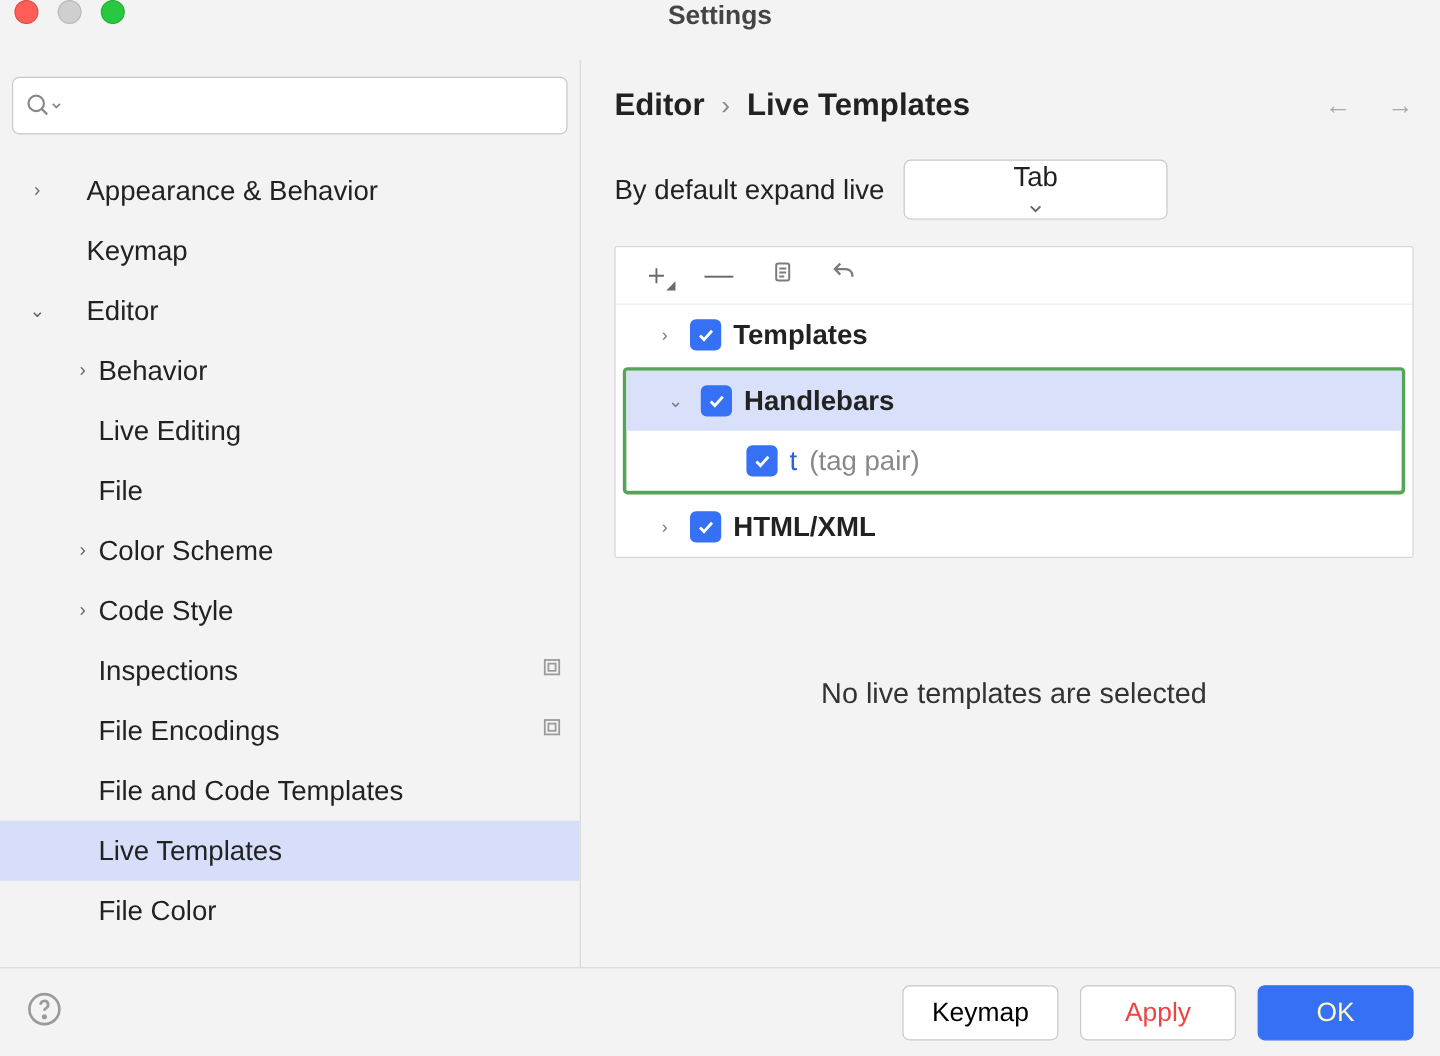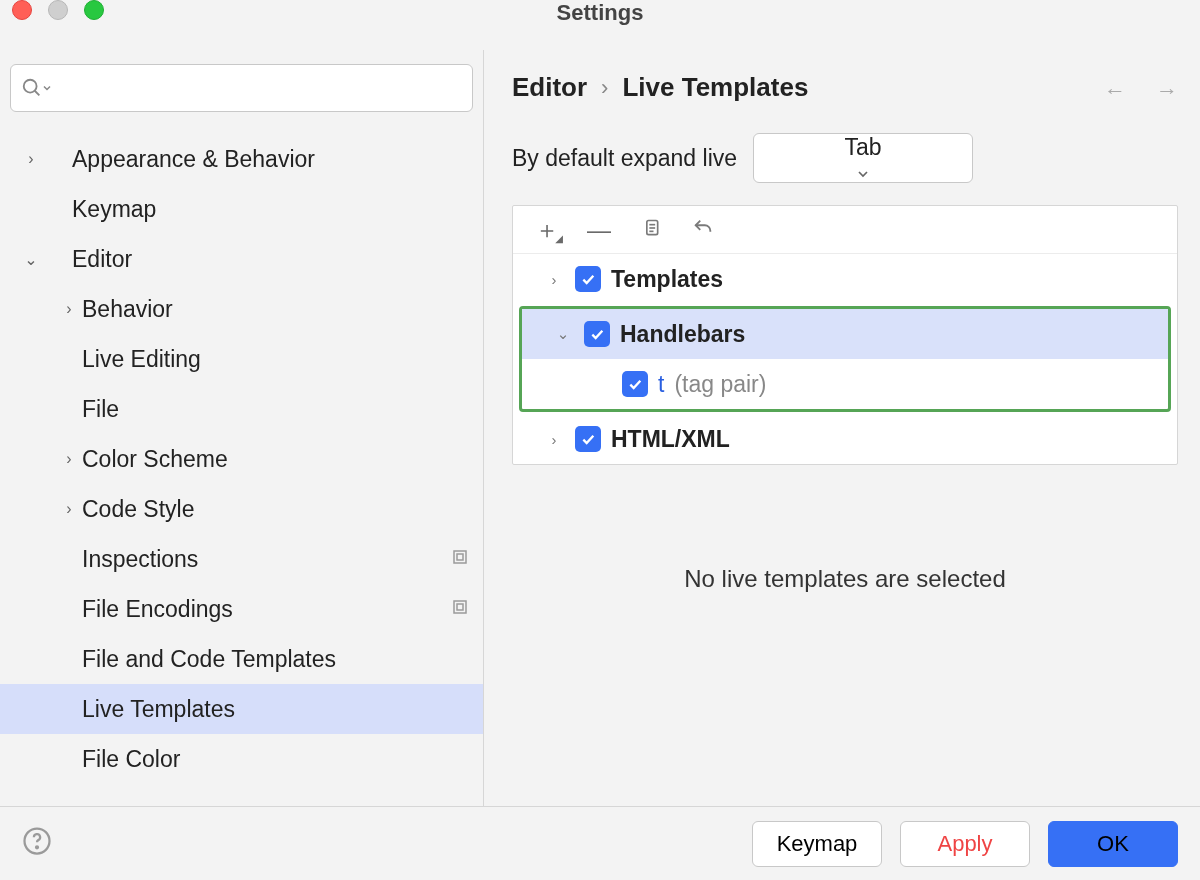--- a/index.html
+++ b/index.html
@@ -206,21 +206,21 @@
     background: #fff;
     border-radius: 6px;
     font-size: 22px;
     padding: 0 22px;
     cursor: pointer;
   }
   .btn.disabled { color: #ef4444; }
   .btn.primary {
     background: #3670f5;
     border-color: #3670f5;
-    color: #000000;
+    color: #fef9c3;
   }
 </style>
 </head>
 <body>
 
 <div class="window">
   <div class="titlebar">
     <div class="traffic">
       <span class="tl-red"></span>
       <span class="tl-yellow"></span>

